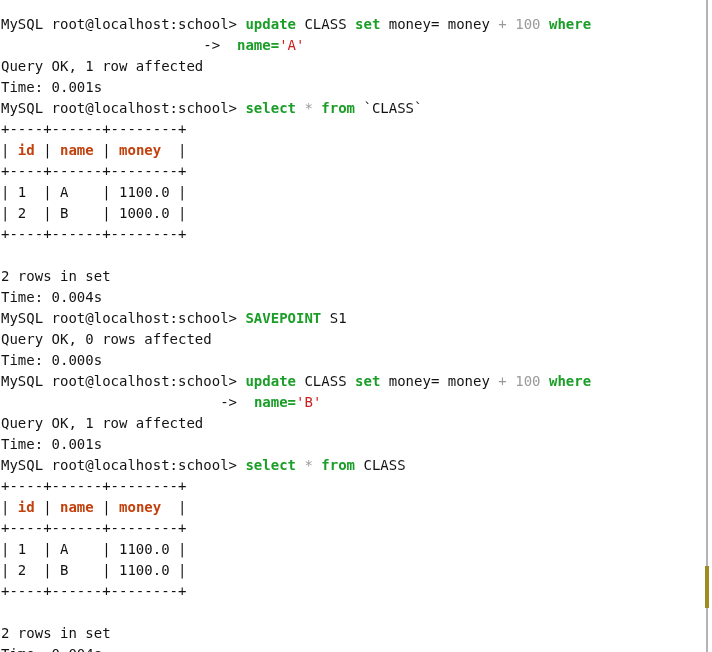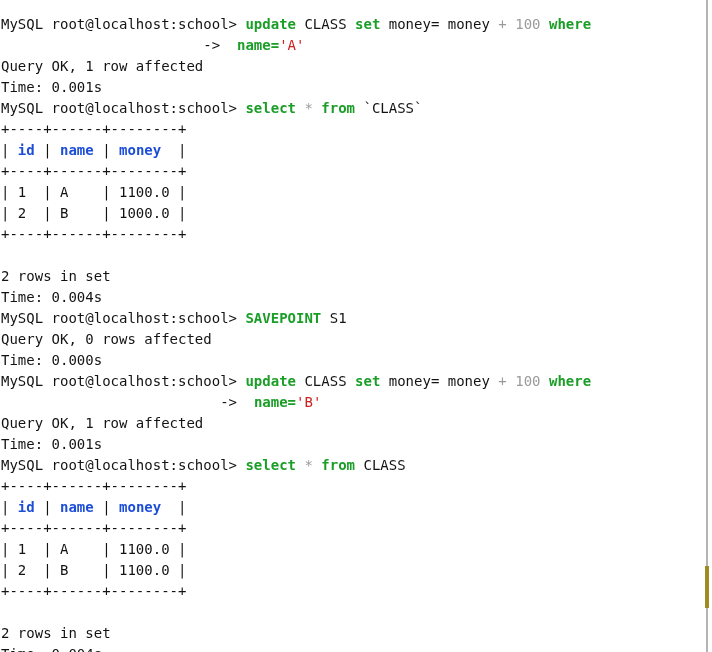--- a/index.html
+++ b/index.html
@@ -67,21 +67,21 @@
   }
   #scroll-thumb {
     position: absolute;
     left: 1px;
     top: 566px;
     width: 4px;
     height: 42px;
     background: #a08a22;
   }
 </style>
-<style>.plain,.cont{color:#131313;}.kw{color:#1a9e28;}.hdr{color:#1d4ed8;}.str{color:#cc2020;}.op,.num{color:#9a9a9a;}</style></head>
+<style>.plain,.cont{color:#131313;}.kw{color:#1a9e28;}.hdr{color:#c2410c;}.str{color:#cc2020;}.op,.num{color:#9a9a9a;}</style></head>
 <body style="background: rgb(255, 255, 255);">
 
 <div id="terminal">
 
   <div id="screen"><div class="line"><span class="plain">MySQL root@localhost:school&gt; </span><span class="kw">update</span><span class="plain"> CLASS </span><span class="kw">set</span><span class="plain"> money= money </span><span class="op">+</span><span class="plain"> </span><span class="num">100</span><span class="plain"> </span><span class="kw">where</span></div><div class="line"><span class="plain">                        </span><span class="cont">-&gt;</span><span class="plain">  </span><span class="kw">name=</span><span class="str">'A'</span></div><div class="line"><span class="plain">Query OK, 1 row affected</span></div><div class="line"><span class="plain">Time: 0.001s</span></div><div class="line"><span class="plain">MySQL root@localhost:school&gt; </span><span class="kw">select</span><span class="plain"> </span><span class="op">*</span><span class="plain"> </span><span class="kw">from</span><span class="plain"> `CLASS`</span></div><div class="line"><span class="plain">+----+------+--------+</span></div><div class="line"><span class="plain">| </span><span class="hdr">id</span><span class="plain"> | </span><span class="hdr">name</span><span class="plain"> | </span><span class="hdr">money</span><span class="plain">  |</span></div><div class="line"><span class="plain">+----+------+--------+</span></div><div class="line"><span class="plain">| 1  | A    | 1100.0 |</span></div><div class="line"><span class="plain">| 2  | B    | 1000.0 |</span></div><div class="line"><span class="plain">+----+------+--------+</span></div><div class="line">&nbsp;</div><div class="line"><span class="plain">2 rows in set</span></div><div class="line"><span class="plain">Time: 0.004s</span></div><div class="line"><span class="plain">MySQL root@localhost:school&gt; </span><span class="kw">SAVEPOINT</span><span class="plain"> S1</span></div><div class="line"><span class="plain">Query OK, 0 rows affected</span></div><div class="line"><span class="plain">Time: 0.000s</span></div><div class="line"><span class="plain">MySQL root@localhost:school&gt; </span><span class="kw">update</span><span class="plain"> CLASS </span><span class="kw">set</span><span class="plain"> money= money </span><span class="op">+</span><span class="plain"> </span><span class="num">100</span><span class="plain"> </span><span class="kw">where</span></div><div class="line"><span class="plain">                          </span><span class="cont">-&gt;</span><span class="plain">  </span><span class="kw">name=</span><span class="str">'B'</span></div><div class="line"><span class="plain">Query OK, 1 row affected</span></div><div class="line"><span class="plain">Time: 0.001s</span></div><div class="line"><span class="plain">MySQL root@localhost:school&gt; </span><span class="kw">select</span><span class="plain"> </span><span class="op">*</span><span class="plain"> </span><span class="kw">from</span><span class="plain"> CLASS</span></div><div class="line"><span class="plain">+----+------+--------+</span></div><div class="line"><span class="plain">| </span><span class="hdr">id</span><span class="plain"> | </span><span class="hdr">name</span><span class="plain"> | </span><span class="hdr">money</span><span class="plain">  |</span></div><div class="line"><span class="plain">+----+------+--------+</span></div><div class="line"><span class="plain">| 1  | A    | 1100.0 |</span></div><div class="line"><span class="plain">| 2  | B    | 1100.0 |</span></div><div class="line"><span class="plain">+----+------+--------+</span></div><div class="line">&nbsp;</div><div class="line"><span class="plain">2 rows in set</span></div><div class="line"><span class="plain">Time: 0.004s</span></div></div>
 
   <div id="scrollbar">
     <div id="scroll-track" style="background: rgb(180, 180, 180);"></div>
     <div id="scroll-thumb" style="background: rgb(160, 138, 34);"></div>
   </div>

